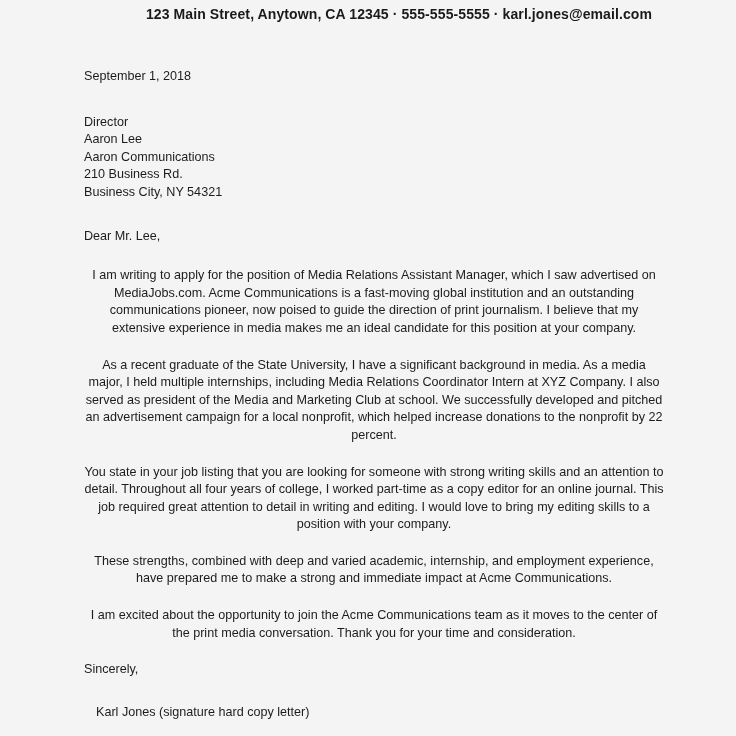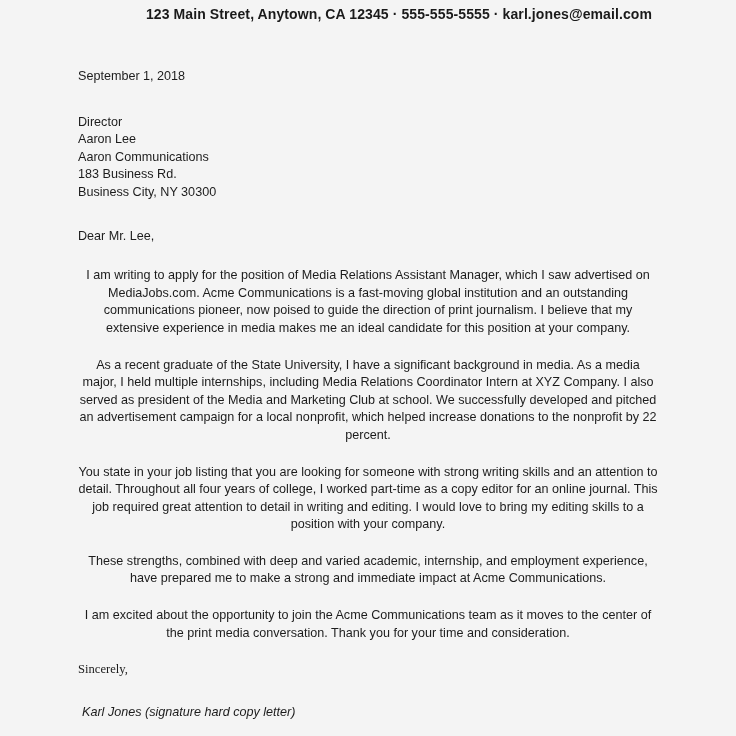--- a/index.html
+++ b/index.html
@@ -35,21 +35,21 @@
     letter-spacing: 0.1px;
     color: #1a1a1a;
     line-height: 16px;
     margin-left: 34px;
   }
 
   
   .letter-body {
     position: absolute;
     top: 68px;
-    left: 78px;
+    left: 84px;
     width: 580px;
     font-size: 12.6px;
     line-height: 17.6px;
     color: #1c1c1c;
   }
 
   .date-line {
     margin: 0 0 28px 0;
   }
 
@@ -66,45 +66,43 @@
     margin: 0 0 22px 0;
   }
 
   .para {
     margin: 0 0 19px 0;
     text-align: center;
   }
 
   .closing {
     margin: 3px 0 25px 0;
-    font-family: Liberation Serif, serif;
   }
 
   .signature {
-    margin: 4px;
-    font-style: italic;
+    margin: 12px;
   }
 </style>
 </head>
 <body>
 
 <div class="page">
 
   <div class="letterhead">123 Main Street, Anytown, CA 12345 · 555-555-5555 · karl.jones@email.com</div>
 
   <div class="letter-body">
 
     <p class="date-line">September 1, 2018</p>
 
     <div class="recipient-block">
       <span class="addr-line">Director</span>
       <span class="addr-line">Aaron Lee</span>
       <span class="addr-line">Aaron Communications</span>
-      <span class="addr-line">183 Business Rd.</span>
-      <span class="addr-line">Business City, NY 30300</span>
+      <span class="addr-line">210 Business Rd.</span>
+      <span class="addr-line">Business City, NY 54321</span>
     </div>
 
     <p class="salutation">Dear Mr. Lee,</p>
 
     <p class="para">I am writing to apply for the position of Media Relations Assistant Manager, which I saw advertised on MediaJobs.com. Acme Communications is a fast-moving global institution and an outstanding communications pioneer, now poised to guide the direction of print journalism. I believe that my extensive experience in media makes me an ideal candidate for this position at your company.</p>
 
     <p class="para">As a recent graduate of the State University, I have a significant background in media. As a media major, I held multiple internships, including Media Relations Coordinator Intern at XYZ Company. I also served as president of the Media and Marketing Club at school. We successfully developed and pitched an advertisement campaign for a local nonprofit, which helped increase donations to the nonprofit by 22 percent.</p>
 
     <p class="para">You state in your job listing that you are looking for someone with strong writing skills and an attention to detail. Throughout all four years of college, I worked part-time as a copy editor for an online journal. This job required great attention to detail in writing and editing. I would love to bring my editing skills to a position with your company.</p>
 

